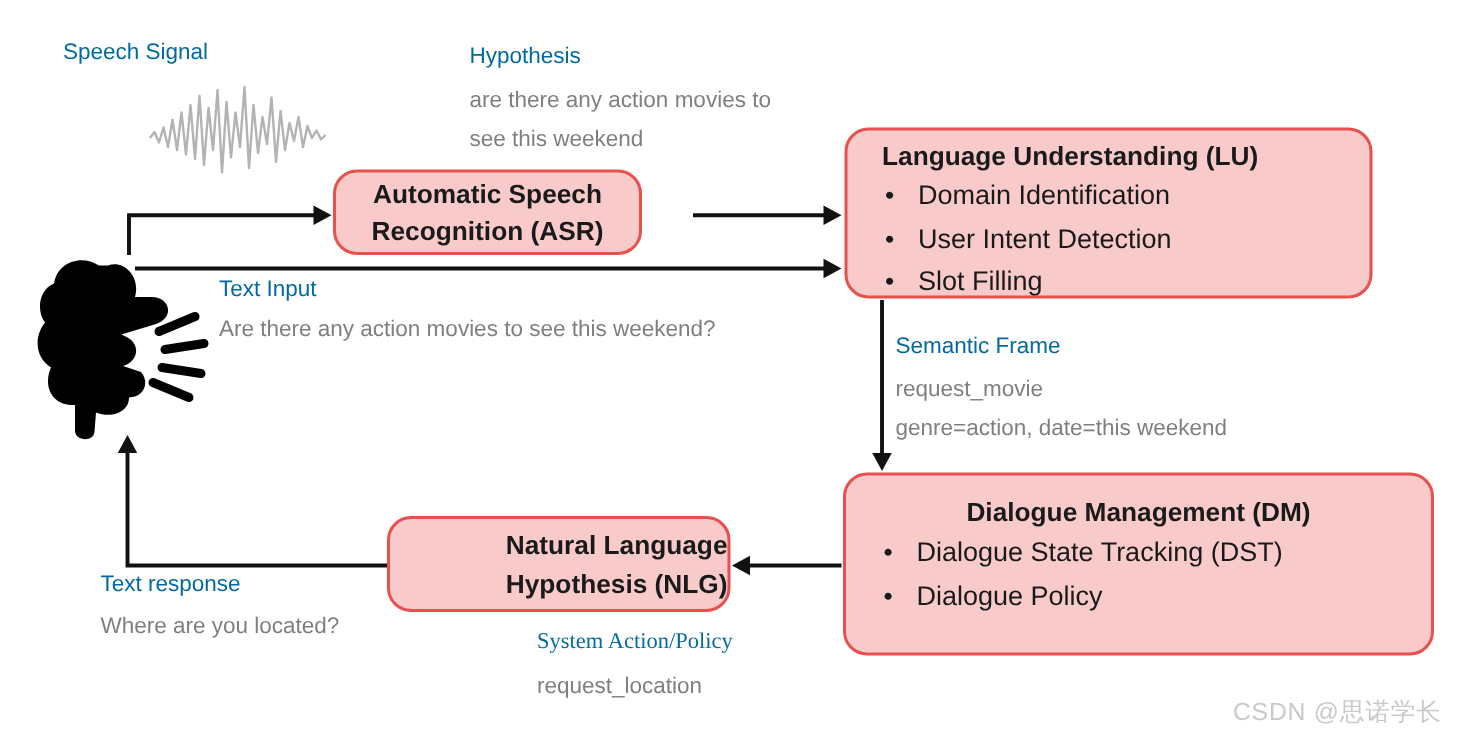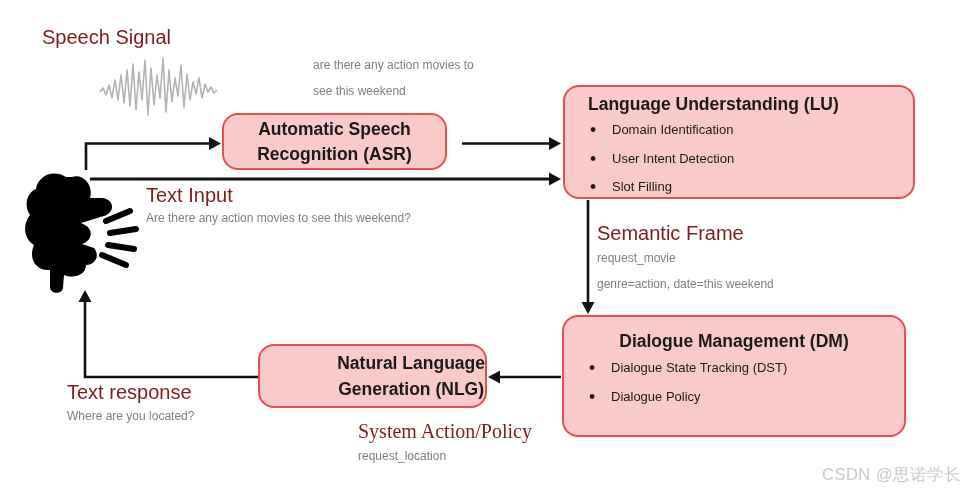--- a/index.html
+++ b/index.html
@@ -7,26 +7,26 @@
   #canvas {
     position: relative;
     width: 973px;
     height: 496px;
     background: #ffffff;
     font-family: "Liberation Sans", sans-serif;
     overflow: hidden;
   }
   .abs { position: absolute; }
   .label {
-    font-size: 20px;
-    color: #7f1d1d;
+    font-size: 15px;
+    color: #0369a1;
     white-space: nowrap;
   }
   .gray {
-    font-size: 12px;
+    font-size: 15px;
     color: #7f7f7f;
     white-space: nowrap;
   }
   .box {
     position: absolute;
     background: #f8caca;
     border: 2.5px solid #e8504e;
     border-radius: 16px;
     color: #1a1a1a;
     z-index: 2;
@@ -35,43 +35,43 @@
     font-weight: bold;
     font-size: 17.5px;
     white-space: nowrap;
   }
   .box-title.center { text-align: center; }
   .bullets {
     list-style: none;
   }
   .bullets li {
     position: relative;
-    font-size: 13px;
+    font-size: 18px;
     line-height: 28.5px;
     padding-left: 24px;
     white-space: nowrap;
   }
   .bullets li::before {
     content: "\2022";
     position: absolute;
     left: 2px;
     font-size: 17.5px;
   }
   #asr-box {
-    left: 222px; top: 113px; width: 225px; height: 57px;
+    left: 222px; top: 113px; width: 206px; height: 57px;
     display: flex; align-items: center; justify-content: center;
   }
   #asr-box .box-title { line-height: 25px; }
   #lu-box {
     left: 563px; top: 85px; width: 352px; height: 114px;
     padding: 7px 0 0 23px;
   }
   #lu-box .box-title { margin-bottom: 1px; }
   #dm-box {
-    left: 562px; top: 315px; width: 344px; height: 122px;
+    left: 562px; top: 315px; width: 394px; height: 122px;
     padding: 14px 0 0 23px;
   }
   #dm-box .box-title { text-align: center; margin-right: 23px; margin-bottom: 2px; }
   #nlg-box {
     left: 258px; top: 344px; width: 229px; height: 64px;
     display: flex; align-items: center; justify-content: flex-end;
   }
   #nlg-box .box-title { line-height: 26px; }
   #diagram-lines { position: absolute; left: 0; top: 0; z-index: 1; }
   #watermark {
@@ -130,20 +130,21 @@
     </g>
 
     <g>
       <polyline points="258,377 85,377 85,301" fill="none" stroke="#111" stroke-width="2.6"></polyline>
       <polygon points="78.5,302 91.5,302 85,290" fill="#111"></polygon>
     </g>
   </svg>
 
   <div class="abs label" style="left:42px; top:26px;">Speech Signal</div>
 
+  <div class="abs label" style="left:313px; top:29px;">Hypothesis</div>
   <div class="abs gray" style="left:313px; top:58px;">are there any action movies to</div>
   <div class="abs gray" style="left:313px; top:84px;">see this weekend</div>
 
   <div class="box" id="asr-box">
     <div class="box-title center">
       <div>Automatic Speech</div>
       <div>Recognition (ASR)</div>
     </div>
   </div>
 
@@ -167,21 +168,21 @@
     <div class="box-title">Dialogue Management (DM)</div>
     <ul class="bullets">
       <li>Dialogue State Tracking (DST)</li>
       <li>Dialogue Policy</li>
     </ul>
   </div>
 
   <div class="box" id="nlg-box">
     <div class="box-title center">
       <div>Natural Language</div>
-      <div>Generation (NLG)</div>
+      <div>Hypothesis (NLG)</div>
     </div>
   </div>
 
   <div class="abs label" style="left:358px; top:420px;font-family:Liberation Serif, serif;">System Action/Policy</div>
   <div class="abs gray" style="left:358px; top:449px;">request_location</div>
 
   <div class="abs label" style="left:67px; top:381px;">Text response</div>
   <div class="abs gray" style="left:67px; top:409px;">Where are you located?</div>
 
   <div class="abs" id="watermark">CSDN @思诺学长</div>

